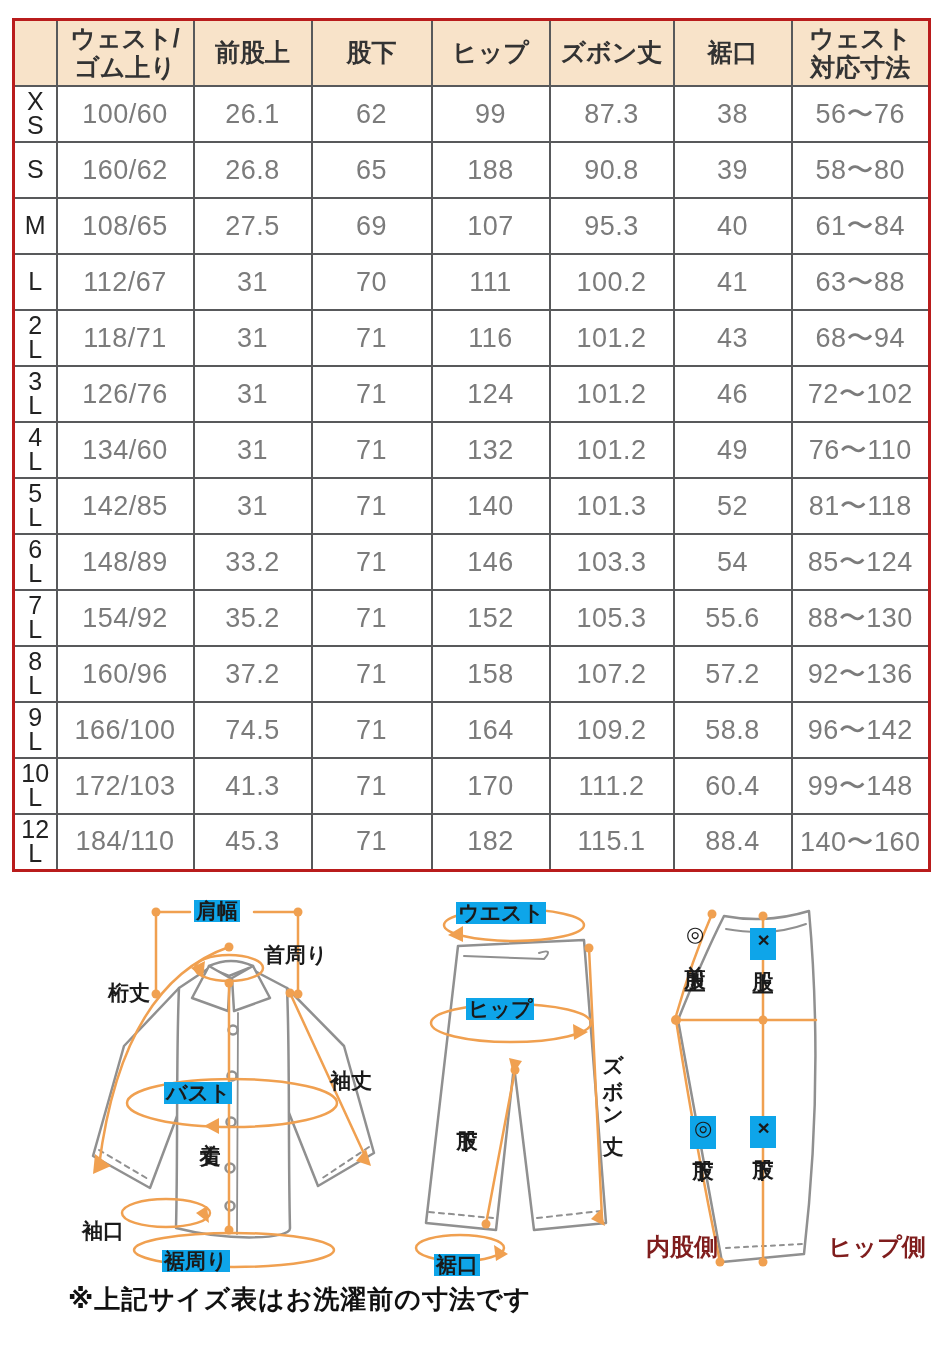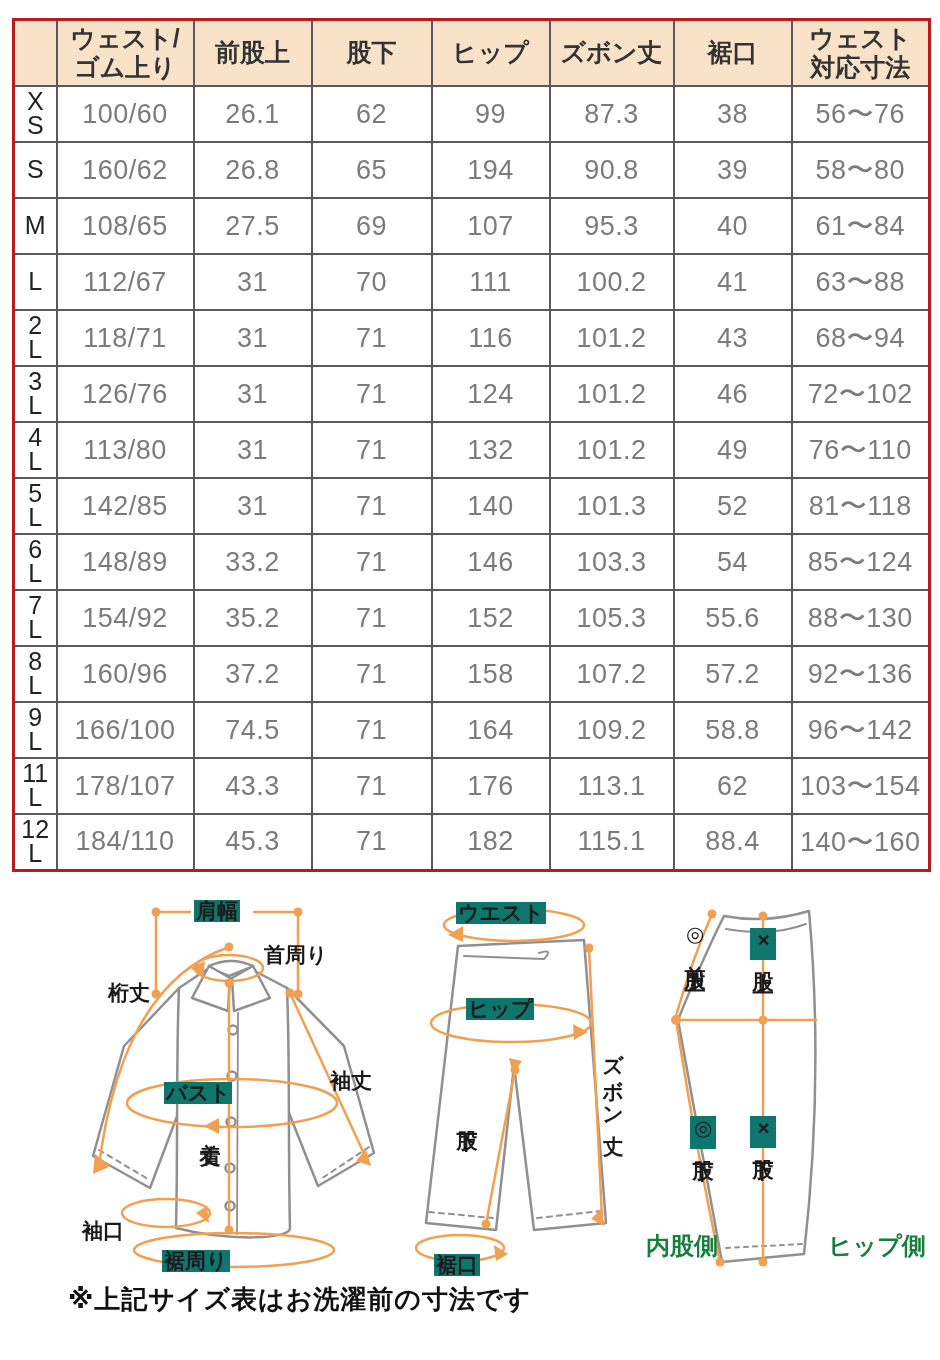--- a/index.html
+++ b/index.html
@@ -31,26 +31,26 @@
     font-size:27px;color:#7b7b7b;background:#fff;letter-spacing:.5px;
   }
   
   .diagrams{margin:26px 0 0 66px;display:flex;width:870px;height:378px;}
   .panel{position:relative;flex:none;}
   .panel svg{display:block;}
   .dlabel{
     position:absolute;font-weight:bold;color:#1a1a1a;font-size:21px;
     line-height:1.05;white-space:nowrap;
   }
-  .onwhite{background:#0f766e;padding:0 2px;}
+  .onwhite{background:#0ea5e9;padding:0 2px;}
   .vlabel{
     writing-mode:vertical-rl;text-orientation:upright;
     letter-spacing:3px;
   }
-  .graylabel{color:#15803d;font-size:24px;font-family:Liberation Serif, serif;}
+  .graylabel{color:#7f1d1d;font-size:24px;}
   
   .note{
     margin:6px 0 0 68px;font-size:26px;font-weight:bold;color:#111;
     letter-spacing:1px;
   }
 </style>
 </head>
 <body>
 
 <table class="size">
@@ -88,21 +88,21 @@
         <td>99</td>
         <td>87.3</td>
         <td>38</td>
         <td>56〜76</td>
       </tr>
       <tr>
         <th>S</th>
         <td>160/62</td>
         <td>26.8</td>
         <td>65</td>
-        <td>194</td>
+        <td>188</td>
         <td>90.8</td>
         <td>39</td>
         <td>58〜80</td>
       </tr>
       <tr>
         <th>M</th>
         <td>108/65</td>
         <td>27.5</td>
         <td>69</td>
         <td>107</td>
@@ -138,21 +138,21 @@
         <td>31</td>
         <td>71</td>
         <td>124</td>
         <td>101.2</td>
         <td>46</td>
         <td>72〜102</td>
       </tr>
       <tr>
         <th>4
 L</th>
-        <td>113/80</td>
+        <td>134/60</td>
         <td>31</td>
         <td>71</td>
         <td>132</td>
         <td>101.2</td>
         <td>49</td>
         <td>76〜110</td>
       </tr>
       <tr>
         <th>5
 L</th>
@@ -202,29 +202,29 @@
 L</th>
         <td>166/100</td>
         <td>74.5</td>
         <td>71</td>
         <td>164</td>
         <td>109.2</td>
         <td>58.8</td>
         <td>96〜142</td>
       </tr>
       <tr>
-        <th>11
-L</th>
-        <td>178/107</td>
-        <td>43.3</td>
-        <td>71</td>
-        <td>176</td>
-        <td>113.1</td>
-        <td>62</td>
-        <td>103〜154</td>
+        <th>10
+L</th>
+        <td>172/103</td>
+        <td>41.3</td>
+        <td>71</td>
+        <td>170</td>
+        <td>111.2</td>
+        <td>60.4</td>
+        <td>99〜148</td>
       </tr>
       <tr>
         <th>12
 L</th>
         <td>184/110</td>
         <td>45.3</td>
         <td>71</td>
         <td>182</td>
         <td>115.1</td>
         <td>88.4</td>

